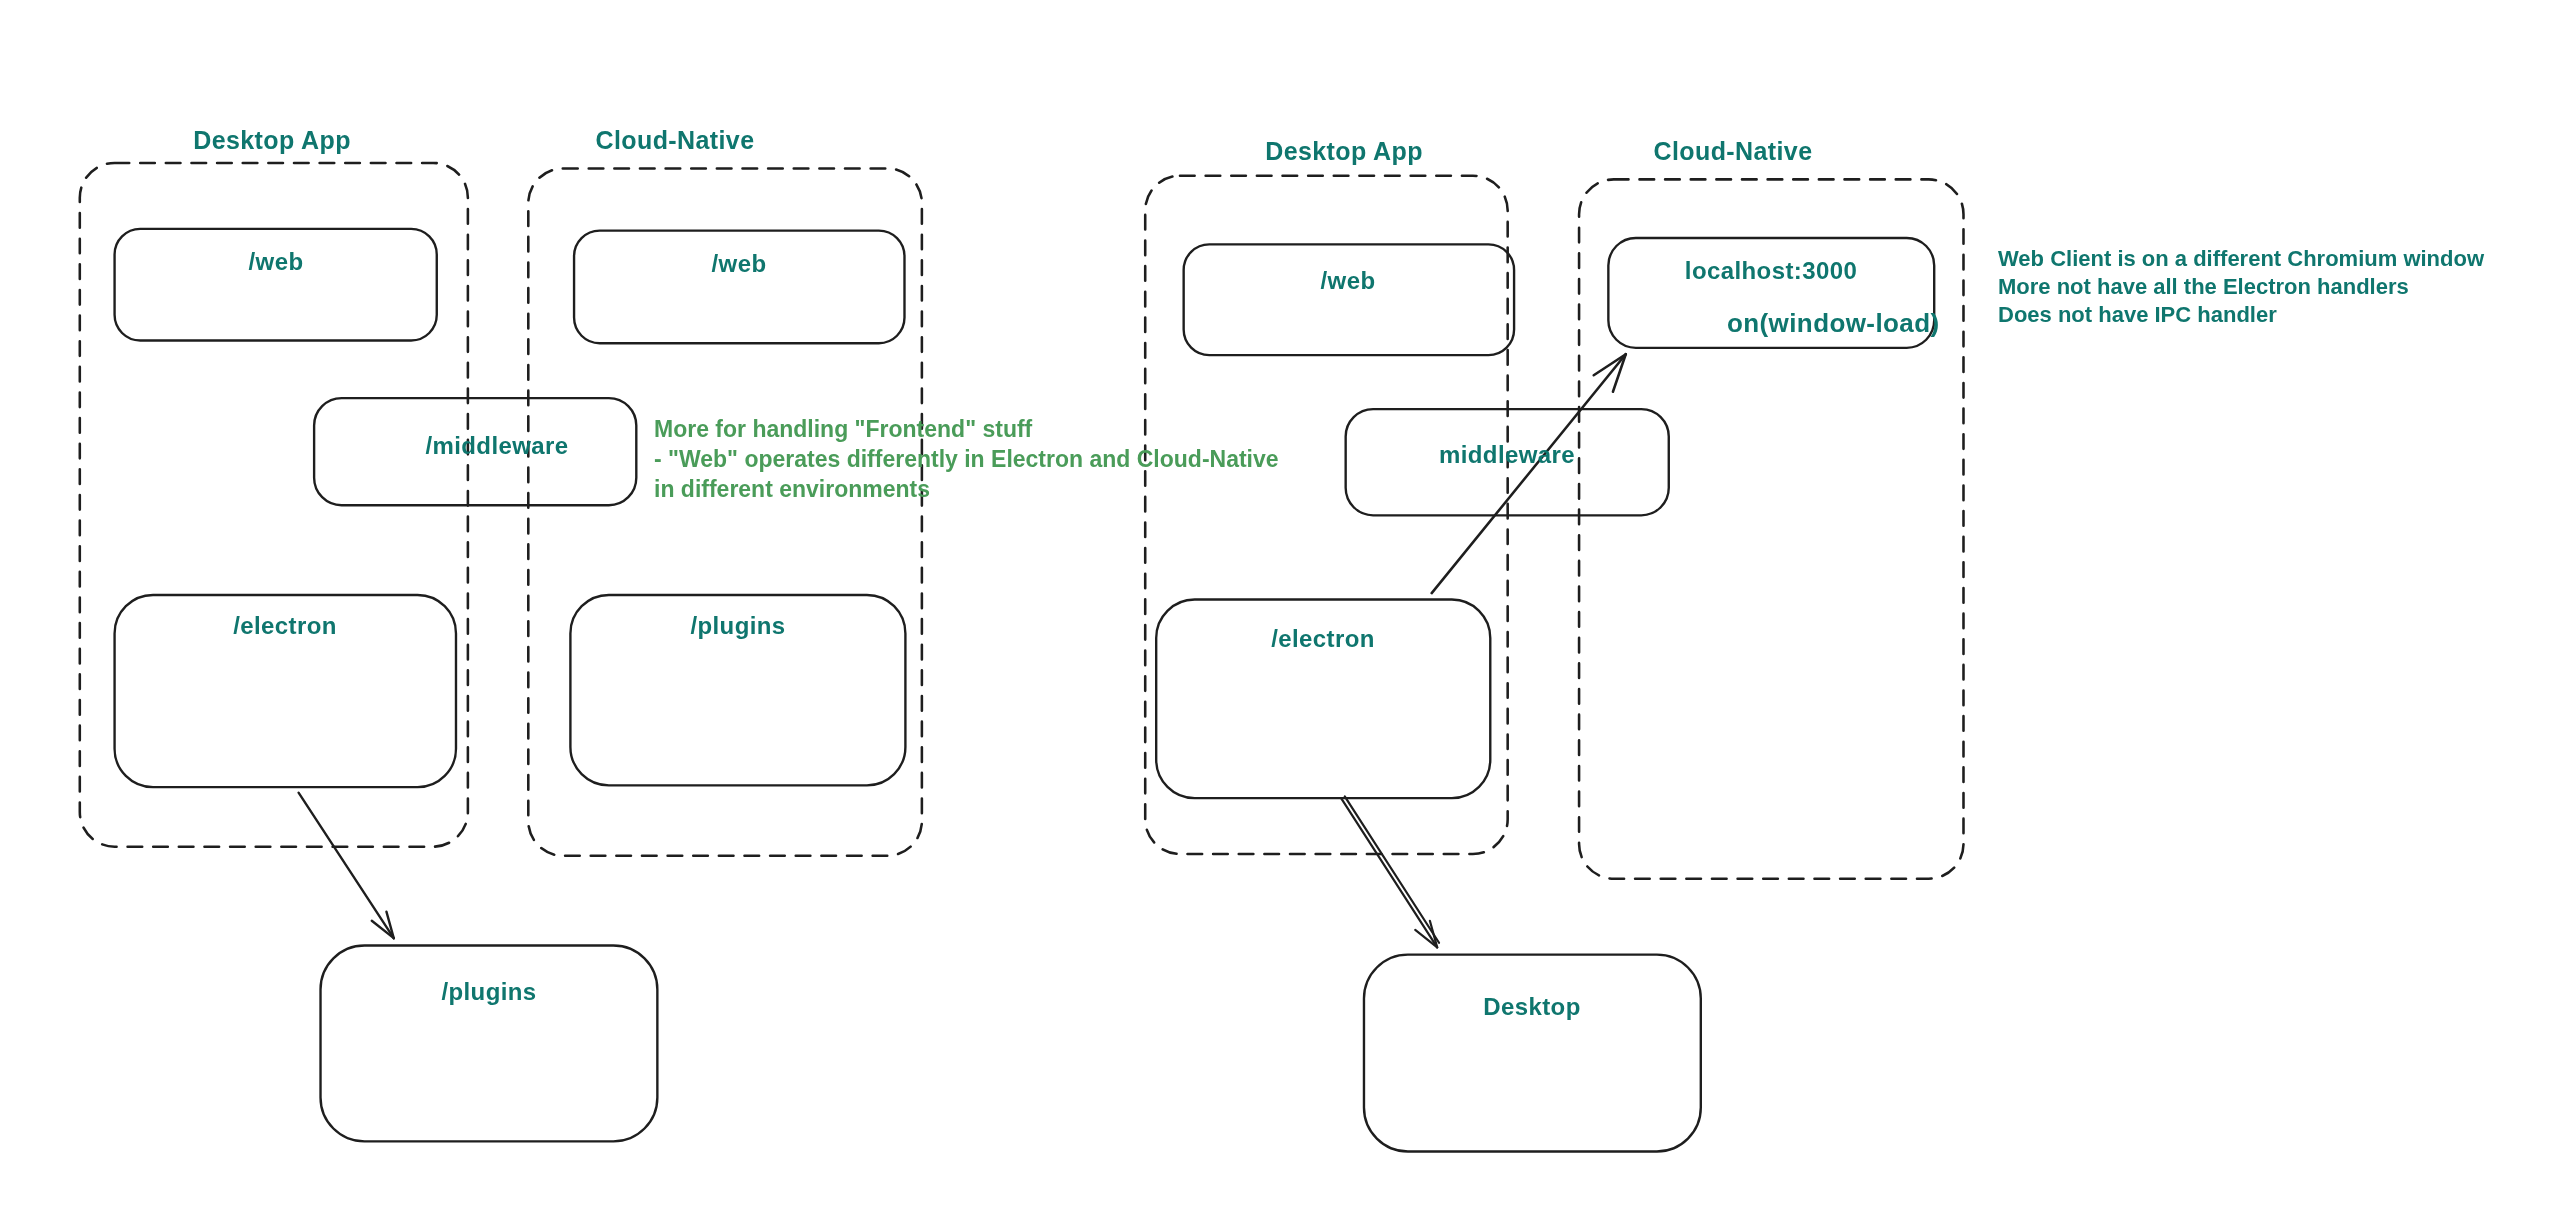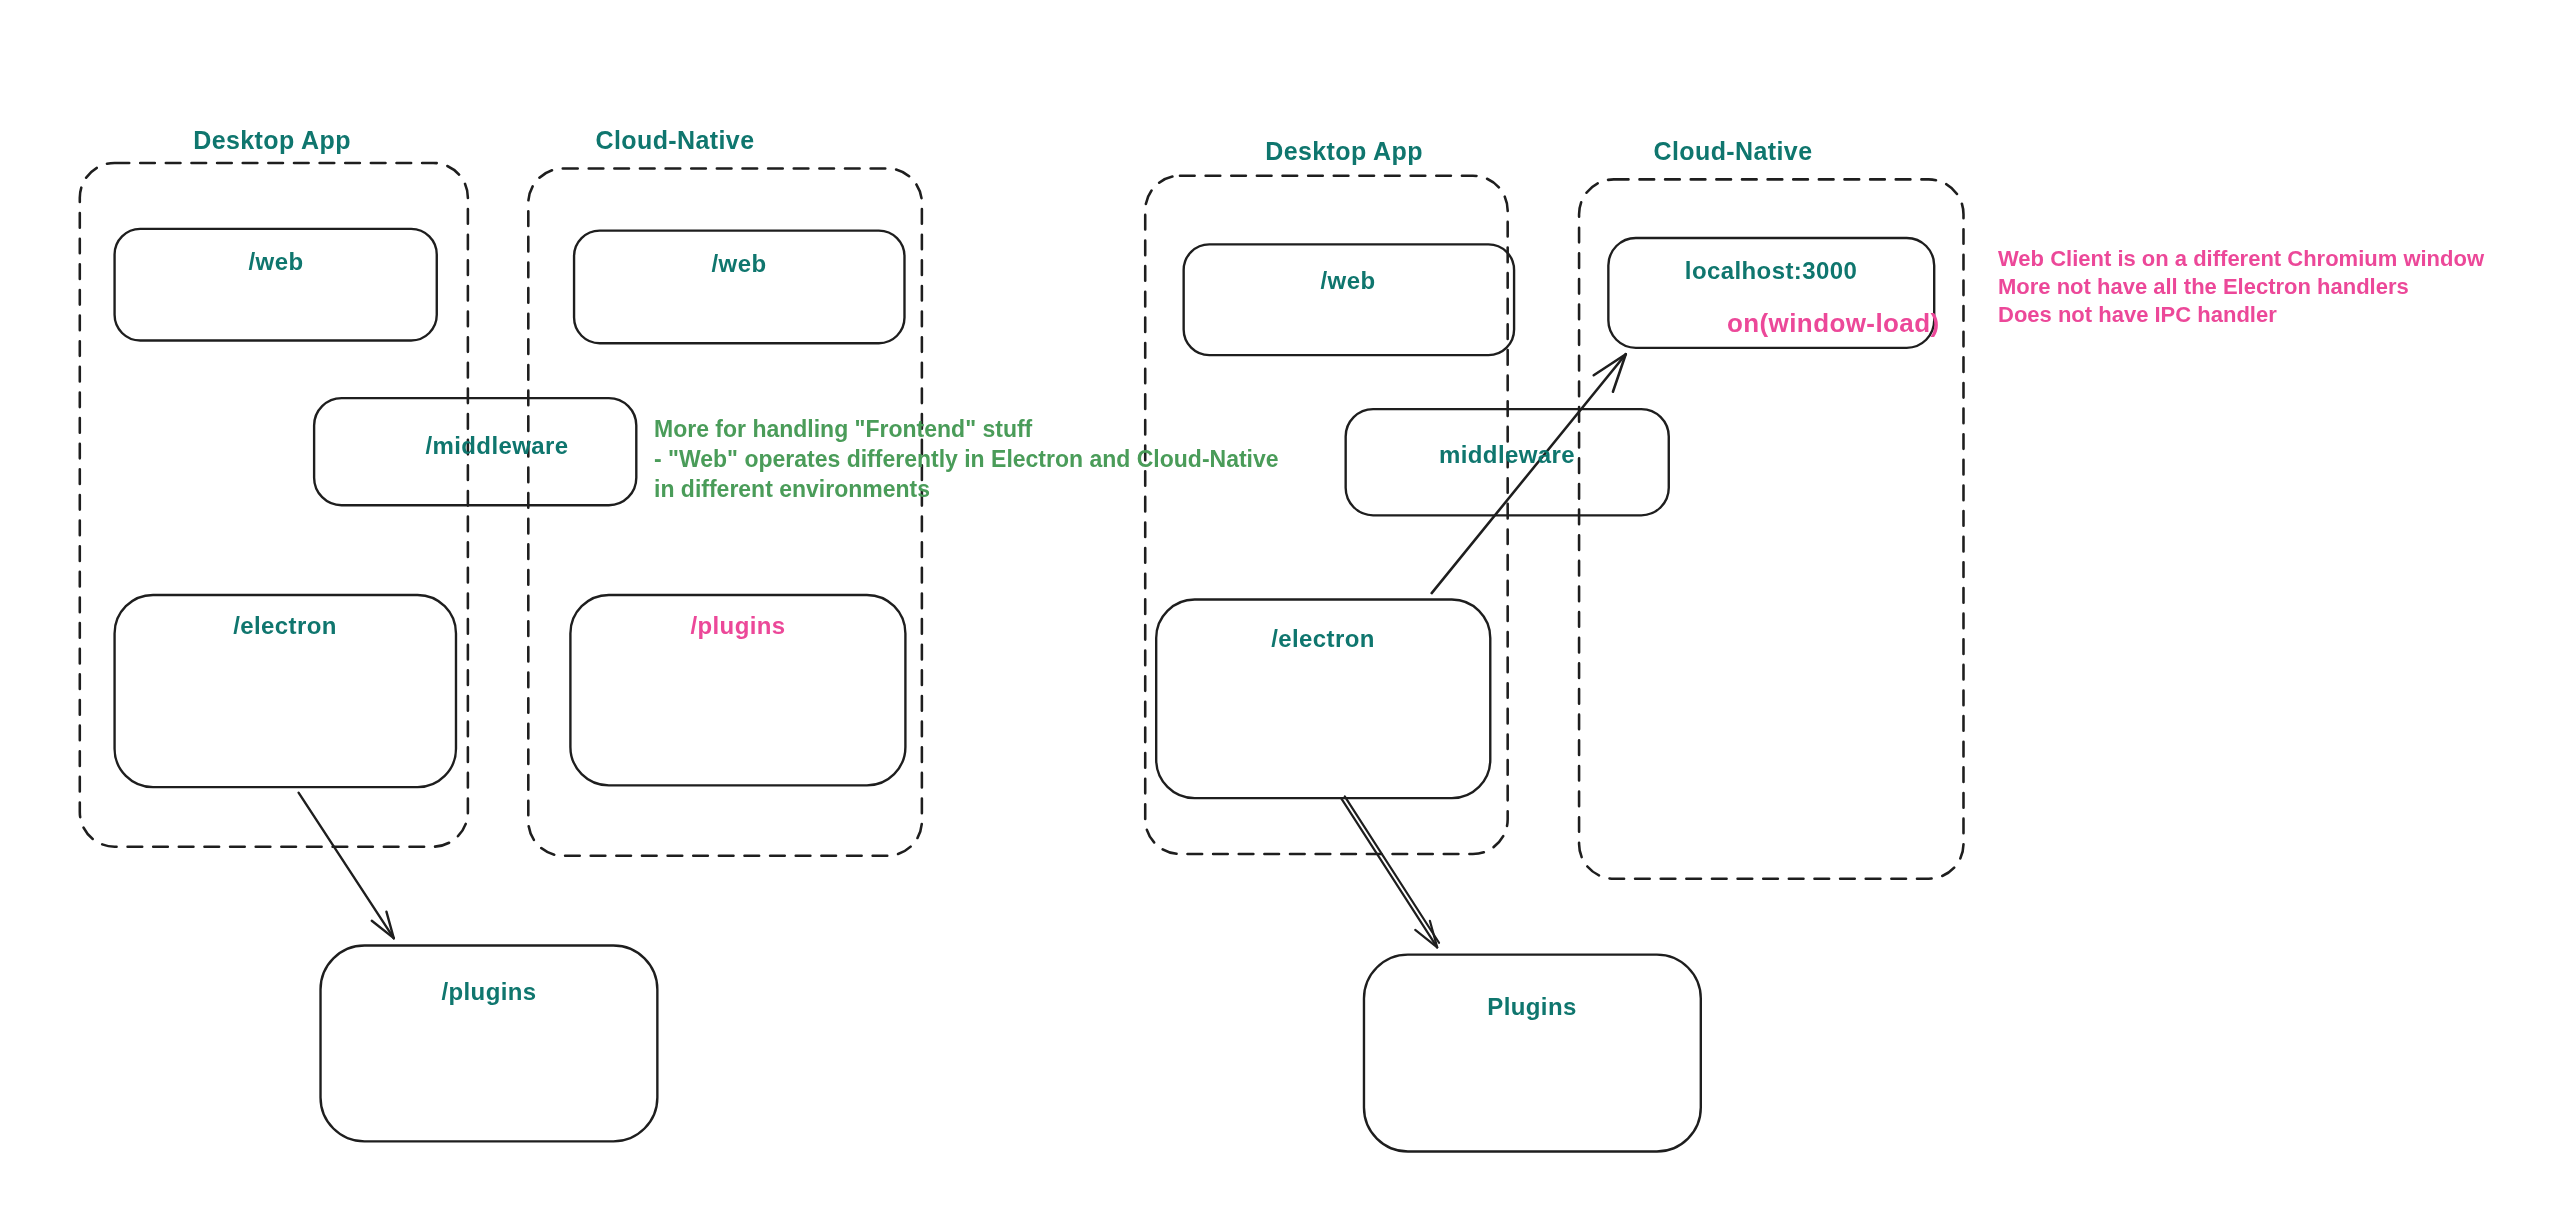--- a/index.html
+++ b/index.html
@@ -17,21 +17,21 @@
     white-space:nowrap;
     color:#0f766e;
     letter-spacing:0.4px;
   }
   .center{transform:translateX(-50%);}
   .hdr{font-size:25px;font-weight:700;}
   .boxlbl{font-size:24px;font-weight:700;}
   .note{position:absolute;font-weight:700;}
   .note div{white-space:nowrap;}
   .green{color:#4a9c59;}
-  .red{color:#ec4899;}
+  .red{color:#0f766e;}
   .note-green{font-size:23px;line-height:30px;}
   .note-red{font-size:22px;line-height:28px;}
   .sublbl{font-size:26px;font-weight:700;}
 </style>
 </head>
 <body>
 
 <div class="canvas">
 
   <svg class="layer" width="2576" height="1232" viewBox="0 0 2814 1346">
@@ -91,21 +91,21 @@
   </div>
 
   <div class="lbl hdr center" style="left:1344px;top:137px;">Desktop App</div>
   <div class="lbl hdr center" style="left:1733px;top:137px;">Cloud-Native</div>
 
   <div class="lbl boxlbl center" style="left:1348px;top:267px;">/web</div>
   <div class="lbl boxlbl center" style="left:1771px;top:257px;">localhost:3000</div>
   <div class="lbl sublbl red" style="left:1727px;top:308px;">on(window-load)</div>
   <div class="lbl boxlbl center" style="left:1507px;top:441px;">middleware</div>
   <div class="lbl boxlbl center" style="left:1323px;top:625px;">/electron</div>
-  <div class="lbl boxlbl center" style="left:1532px;top:993px;">Plugins</div>
+  <div class="lbl boxlbl center" style="left:1532px;top:993px;">Desktop</div>
 
   <div class="note note-red red" style="left:1998px;top:245px;">
     <div>Web Client is on a different Chromium window</div>
     <div>More not have all the Electron handlers</div>
     <div>Does not have IPC handler</div>
   </div>
 
 </div>
 
 

